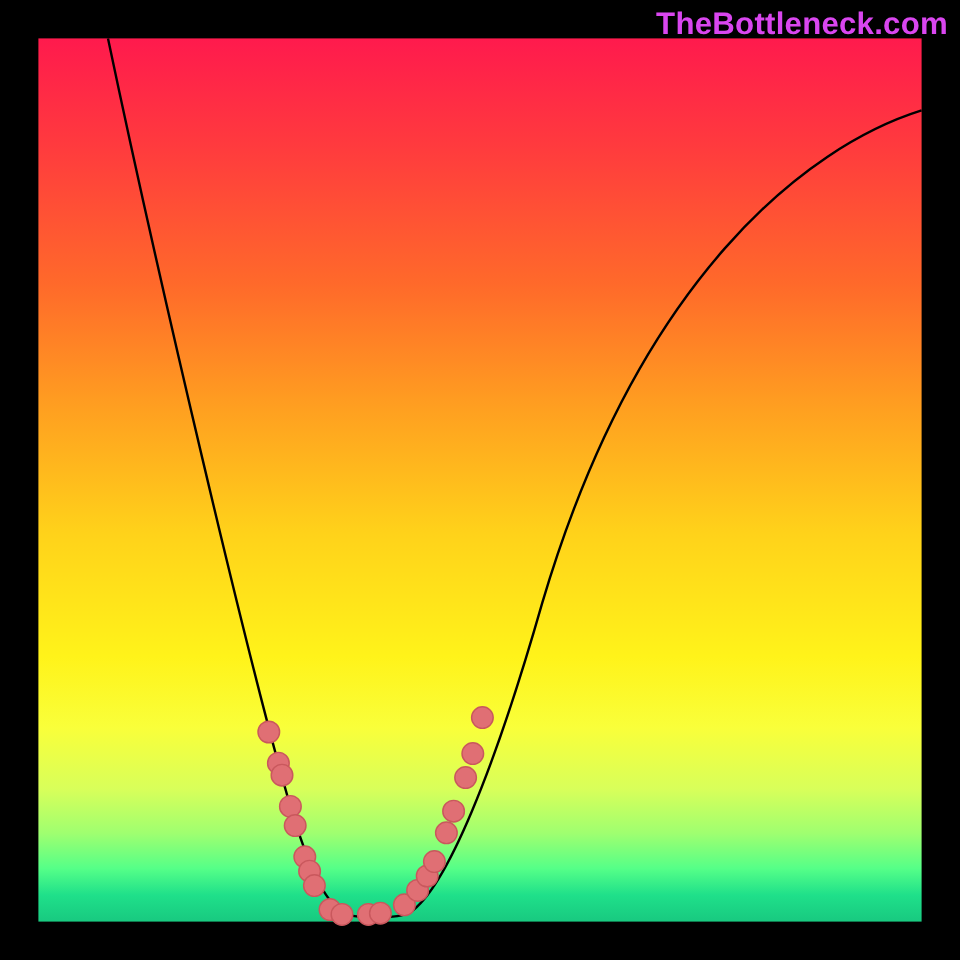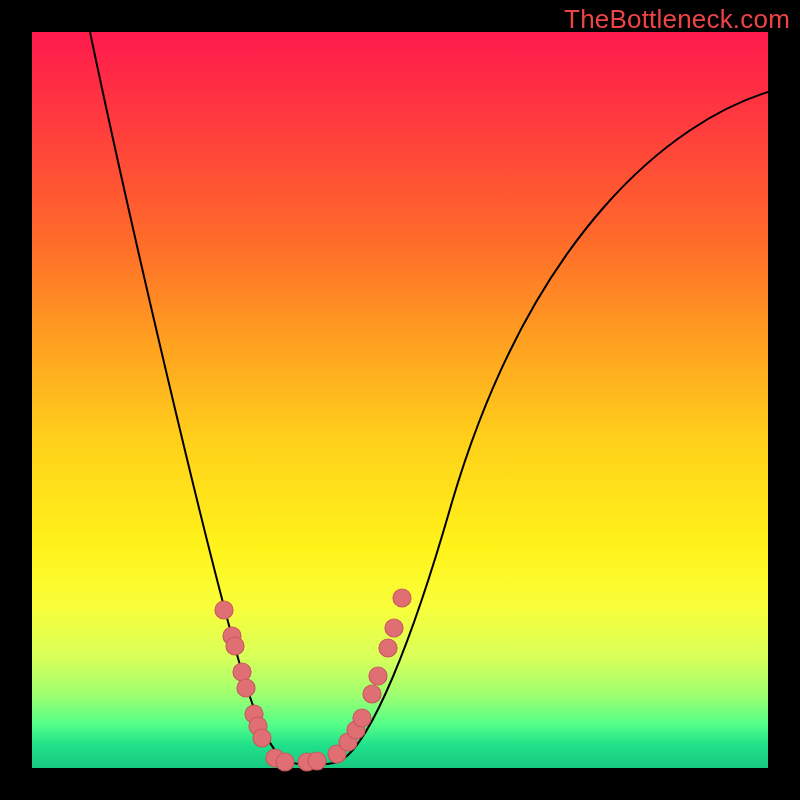--- a/index.html
+++ b/index.html
@@ -37,23 +37,23 @@
       #9fff70 90%,
       #55ff88 94%,
       #1fe08a 97%,
       #18c980 100%
     );
   }
   .watermark {
     position: absolute;
     top: 4px;
     right: 10px;
-    color: #ef4444;
+    color: #d946ef;
     font-size: 26px;
-    font-weight: 400;
+    font-weight: 700;
     letter-spacing: 0.2px;
     user-select: none;
   }
   svg.curve {
     position: absolute;
     left: 0;
     top: 0;
     width: 736px;
     height: 736px;
     overflow: visible;

